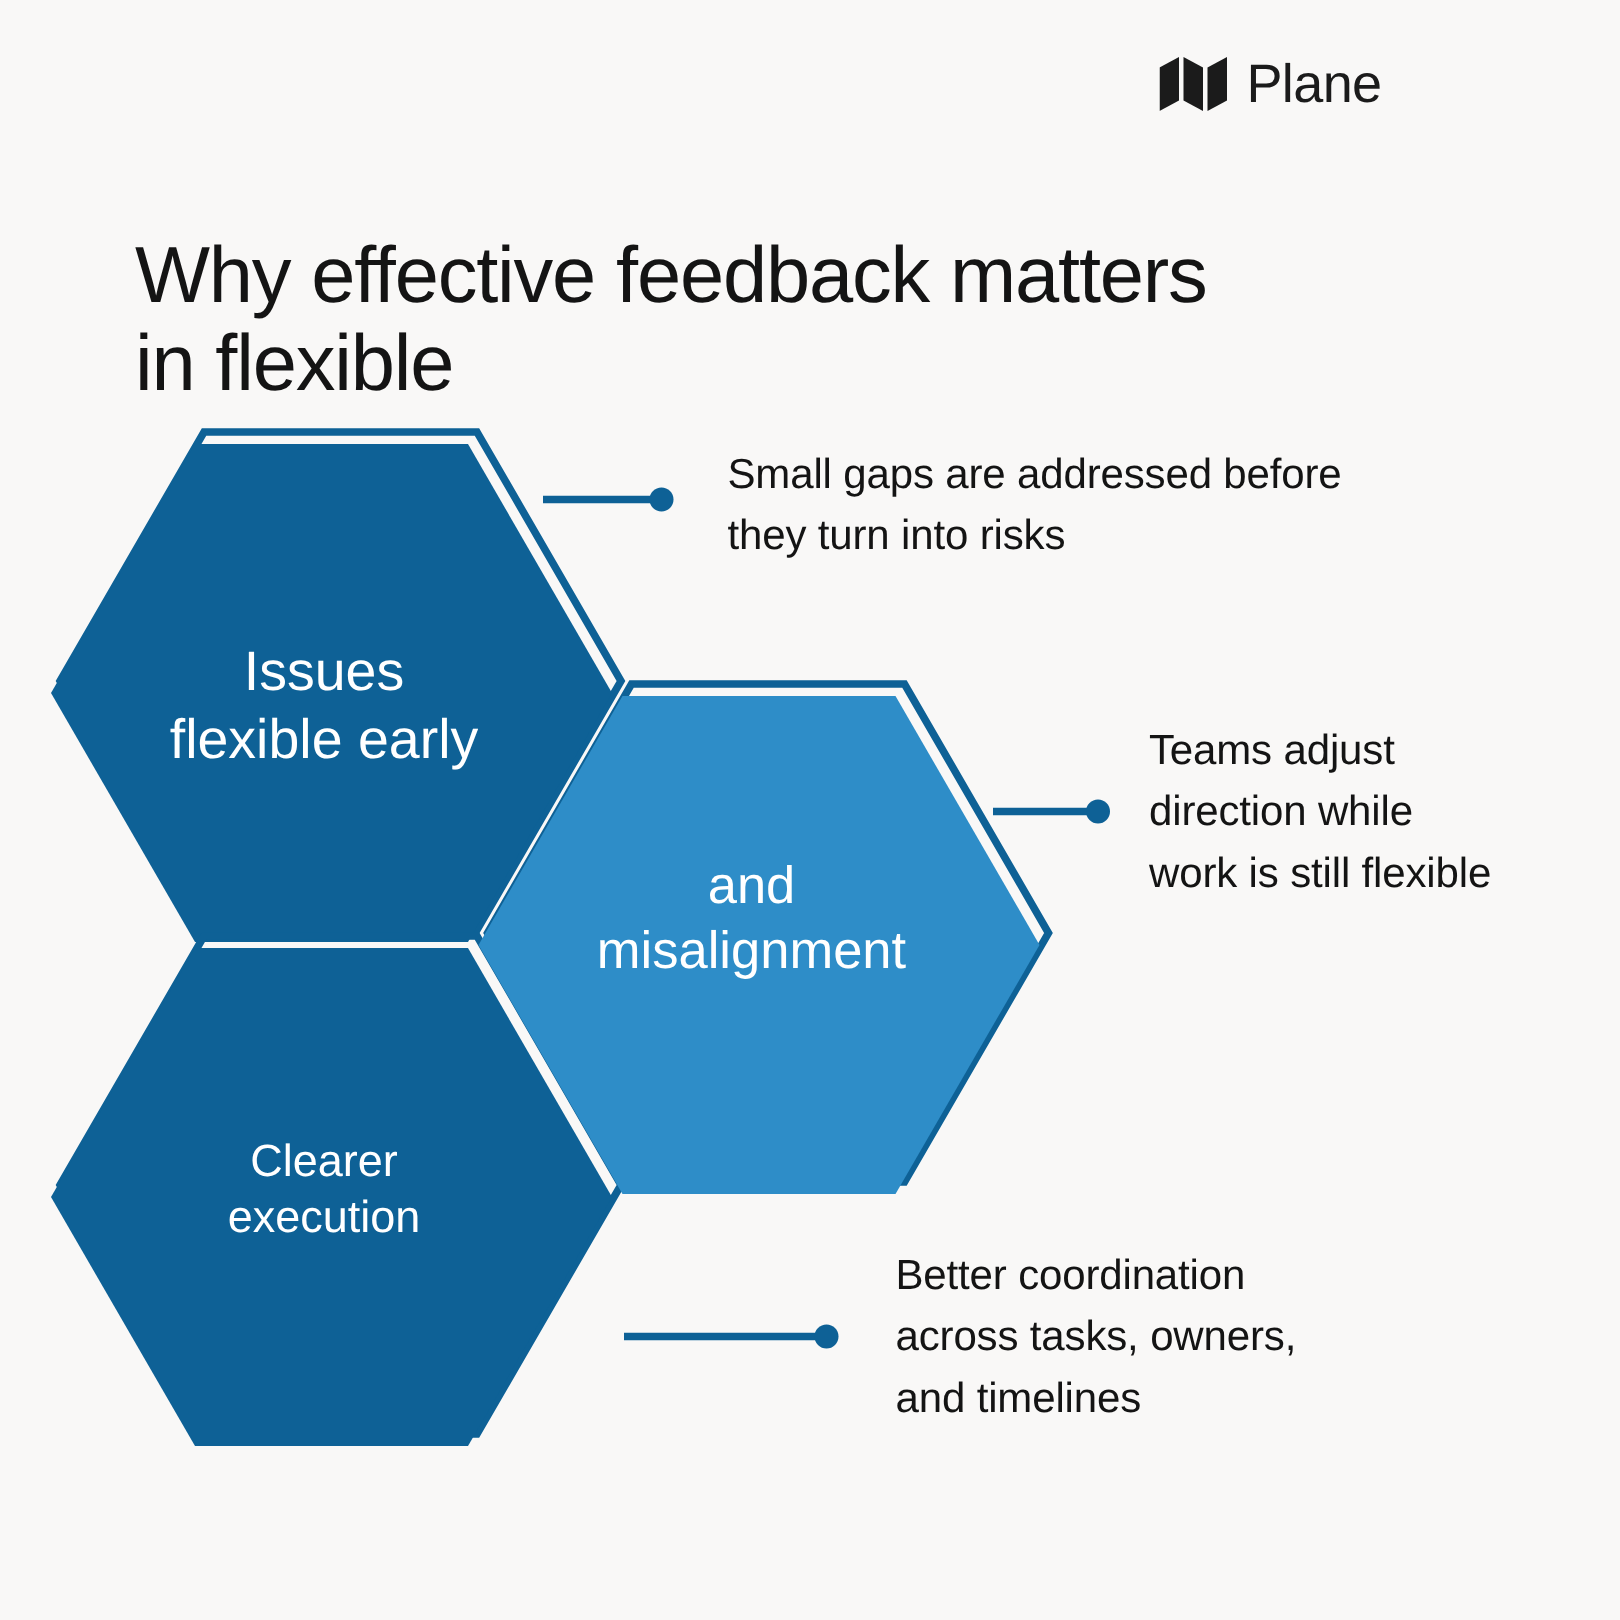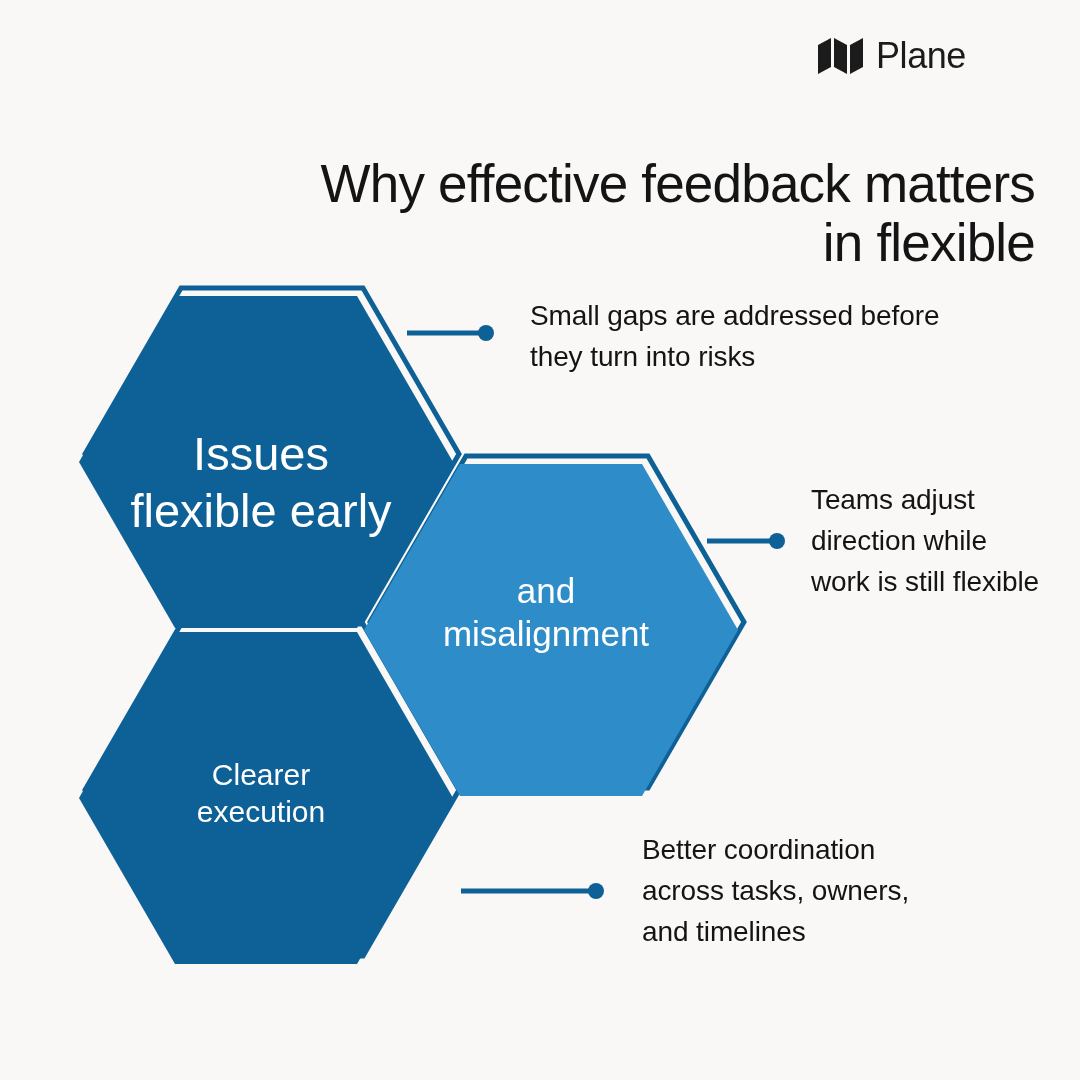--- a/index.html
+++ b/index.html
@@ -11,21 +11,20 @@
     height: 1080px;
     background: #f9f8f7;
     font-family: "Liberation Sans", sans-serif;
     overflow: hidden;
     position: relative;
   }
   #stage {
     position: relative;
     width: 967px;
     height: 1080px;
-    margin-left: 45px;
   }
 
   
   .brand {
     position: absolute;
     top: 38px;
     right: 46px;
     display: flex;
     align-items: center;
     gap: 12px;
@@ -42,21 +41,21 @@
     letter-spacing: -0.4px;
     line-height: 1;
   }
 
   
   .title {
     position: absolute;
     top: 118px;
     left: 0;
     width: 1080px;
-    text-align: right;
+    text-align: left;
     font-size: 53px;
     line-height: 1.13;
     font-weight: 400;
     color: #141414;
     letter-spacing: -0.8px;
     padding: 0 90px;
     box-sizing: border-box;
   }
   .title .ln { display: block; }
 
@@ -77,21 +76,21 @@
     font-weight: 400;
     line-height: 1.22;
     pointer-events: none;
   }
   .hex-label .ln { display: block; white-space: nowrap; }
 
   #label-a {
     left: 30px;
     top: 425px;
     width: 372px;
-    font-size: 47px;
+    font-size: 37px;
   }
   #label-b {
     left: 315px;
     top: 570px;
     width: 372px;
     font-size: 35px;
   }
   #label-c {
     left: 30px;
     top: 757px;

